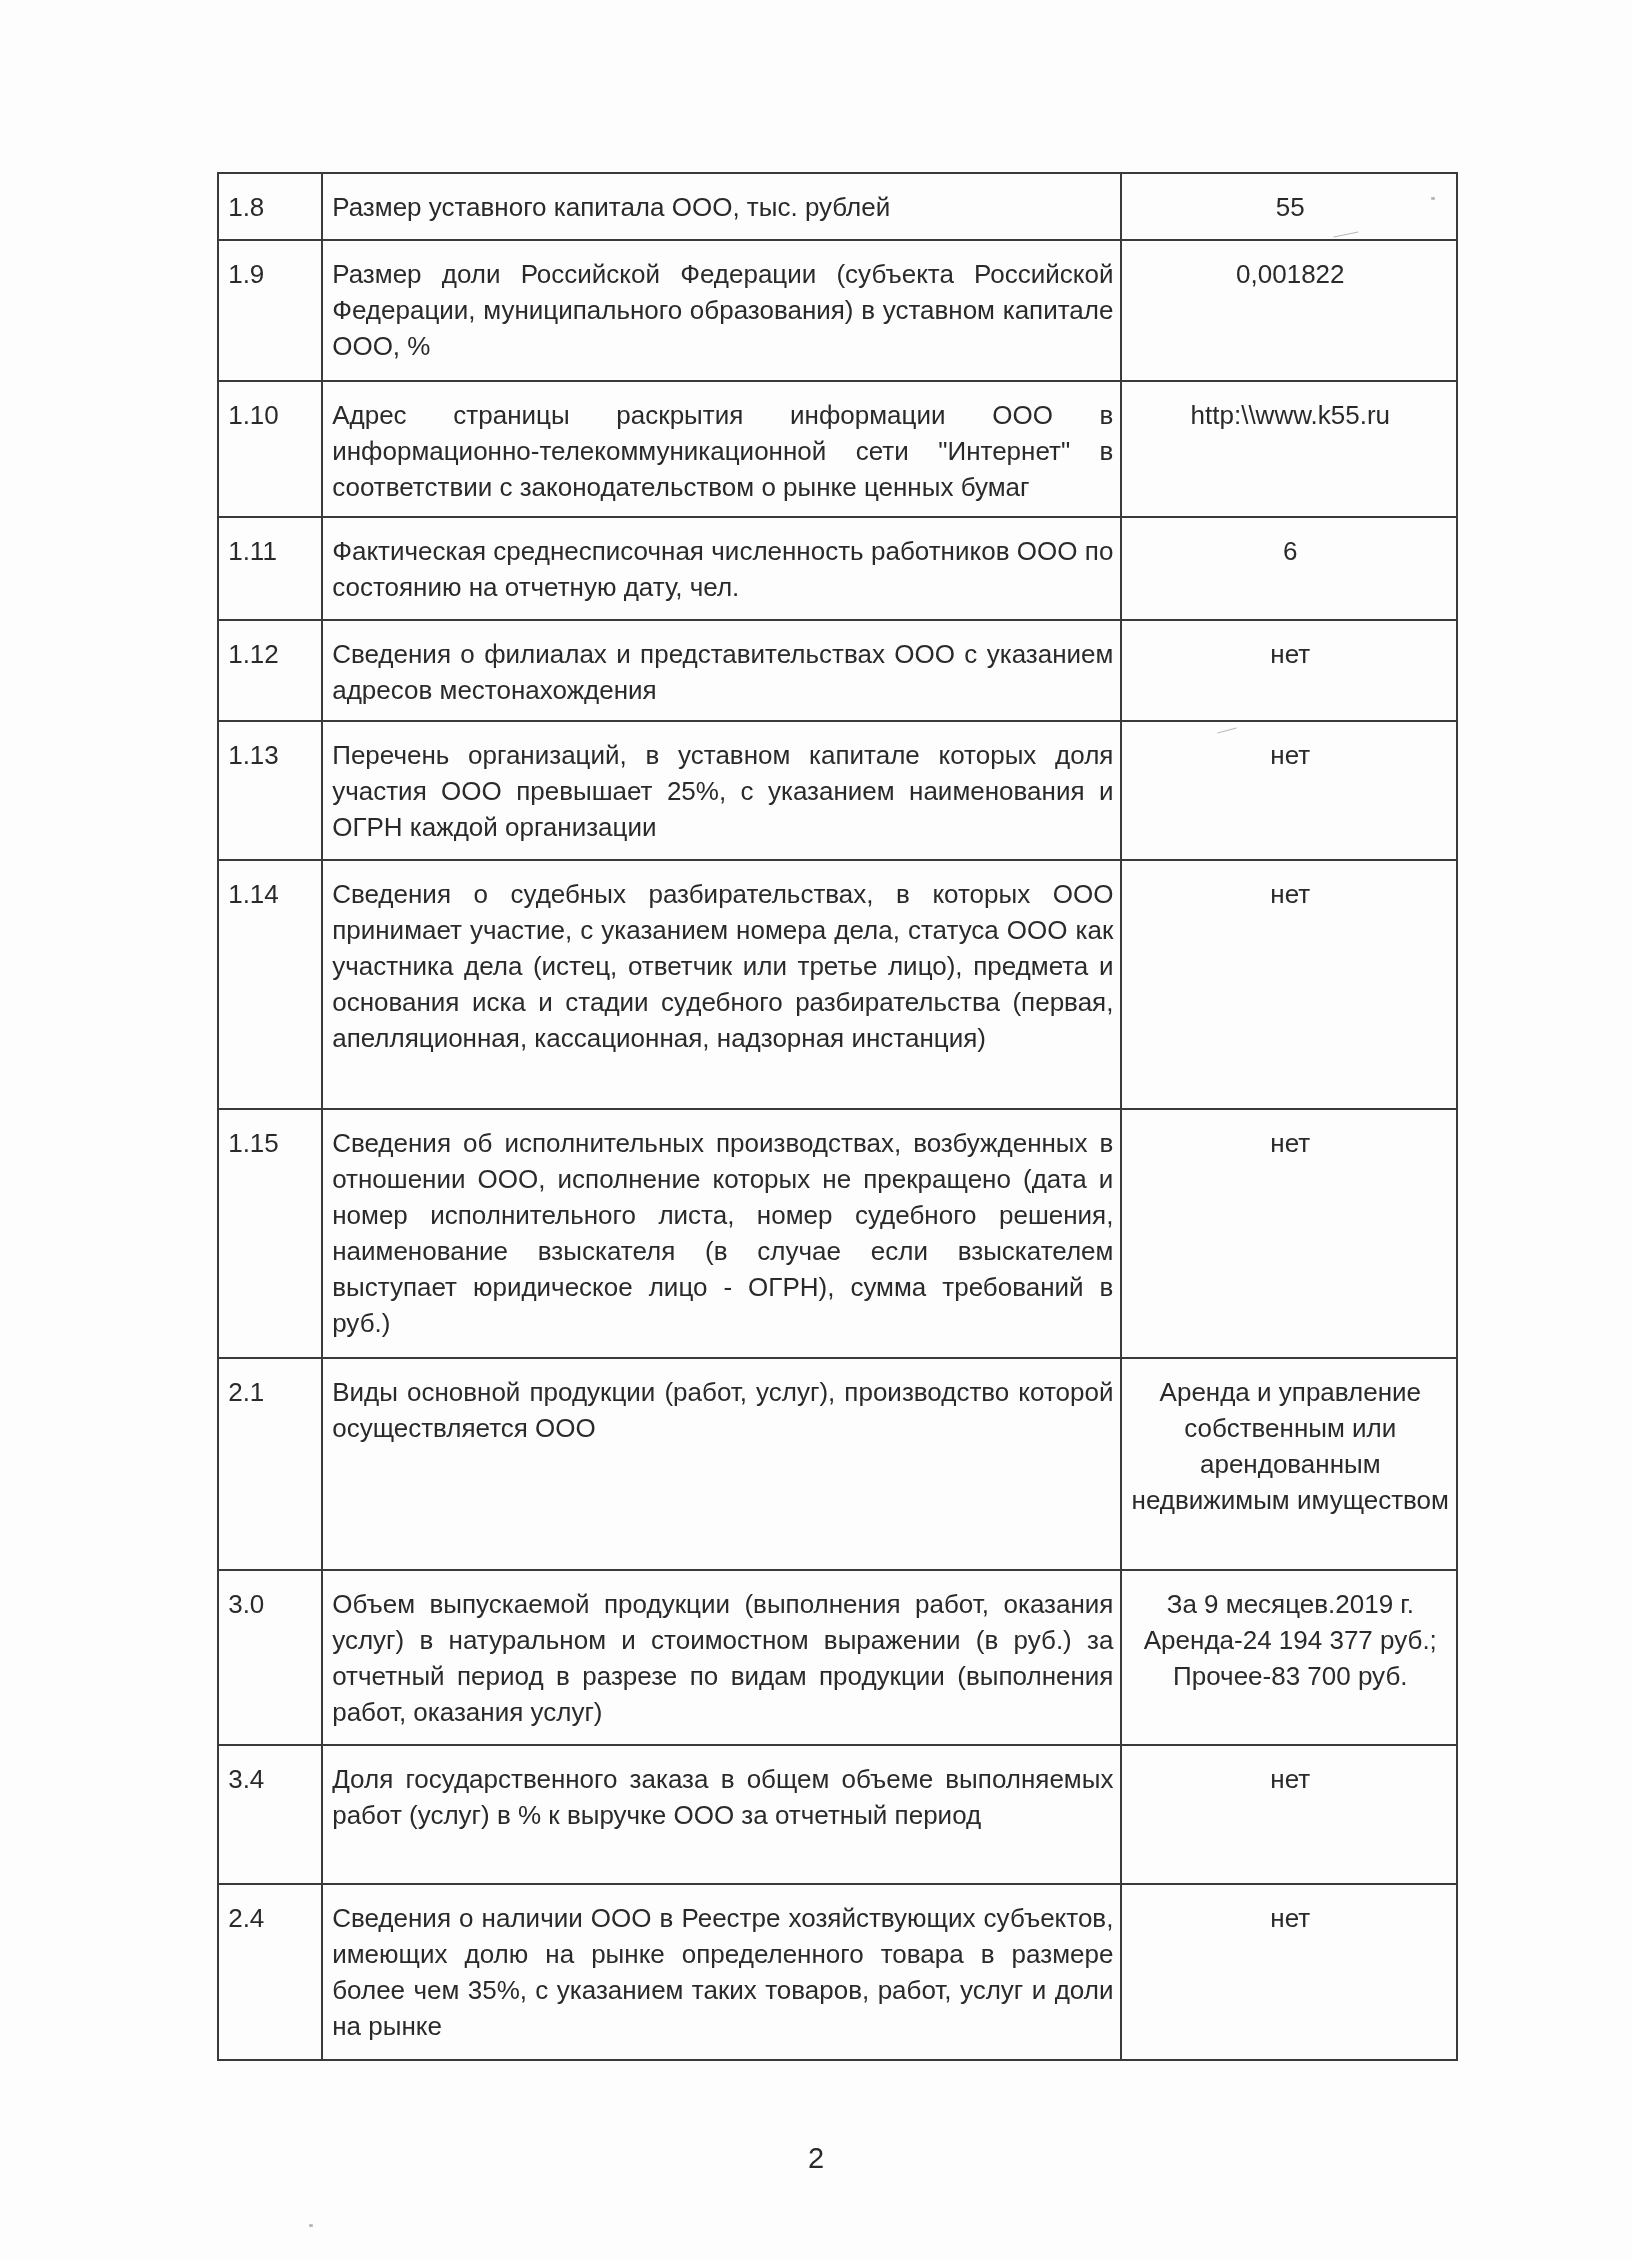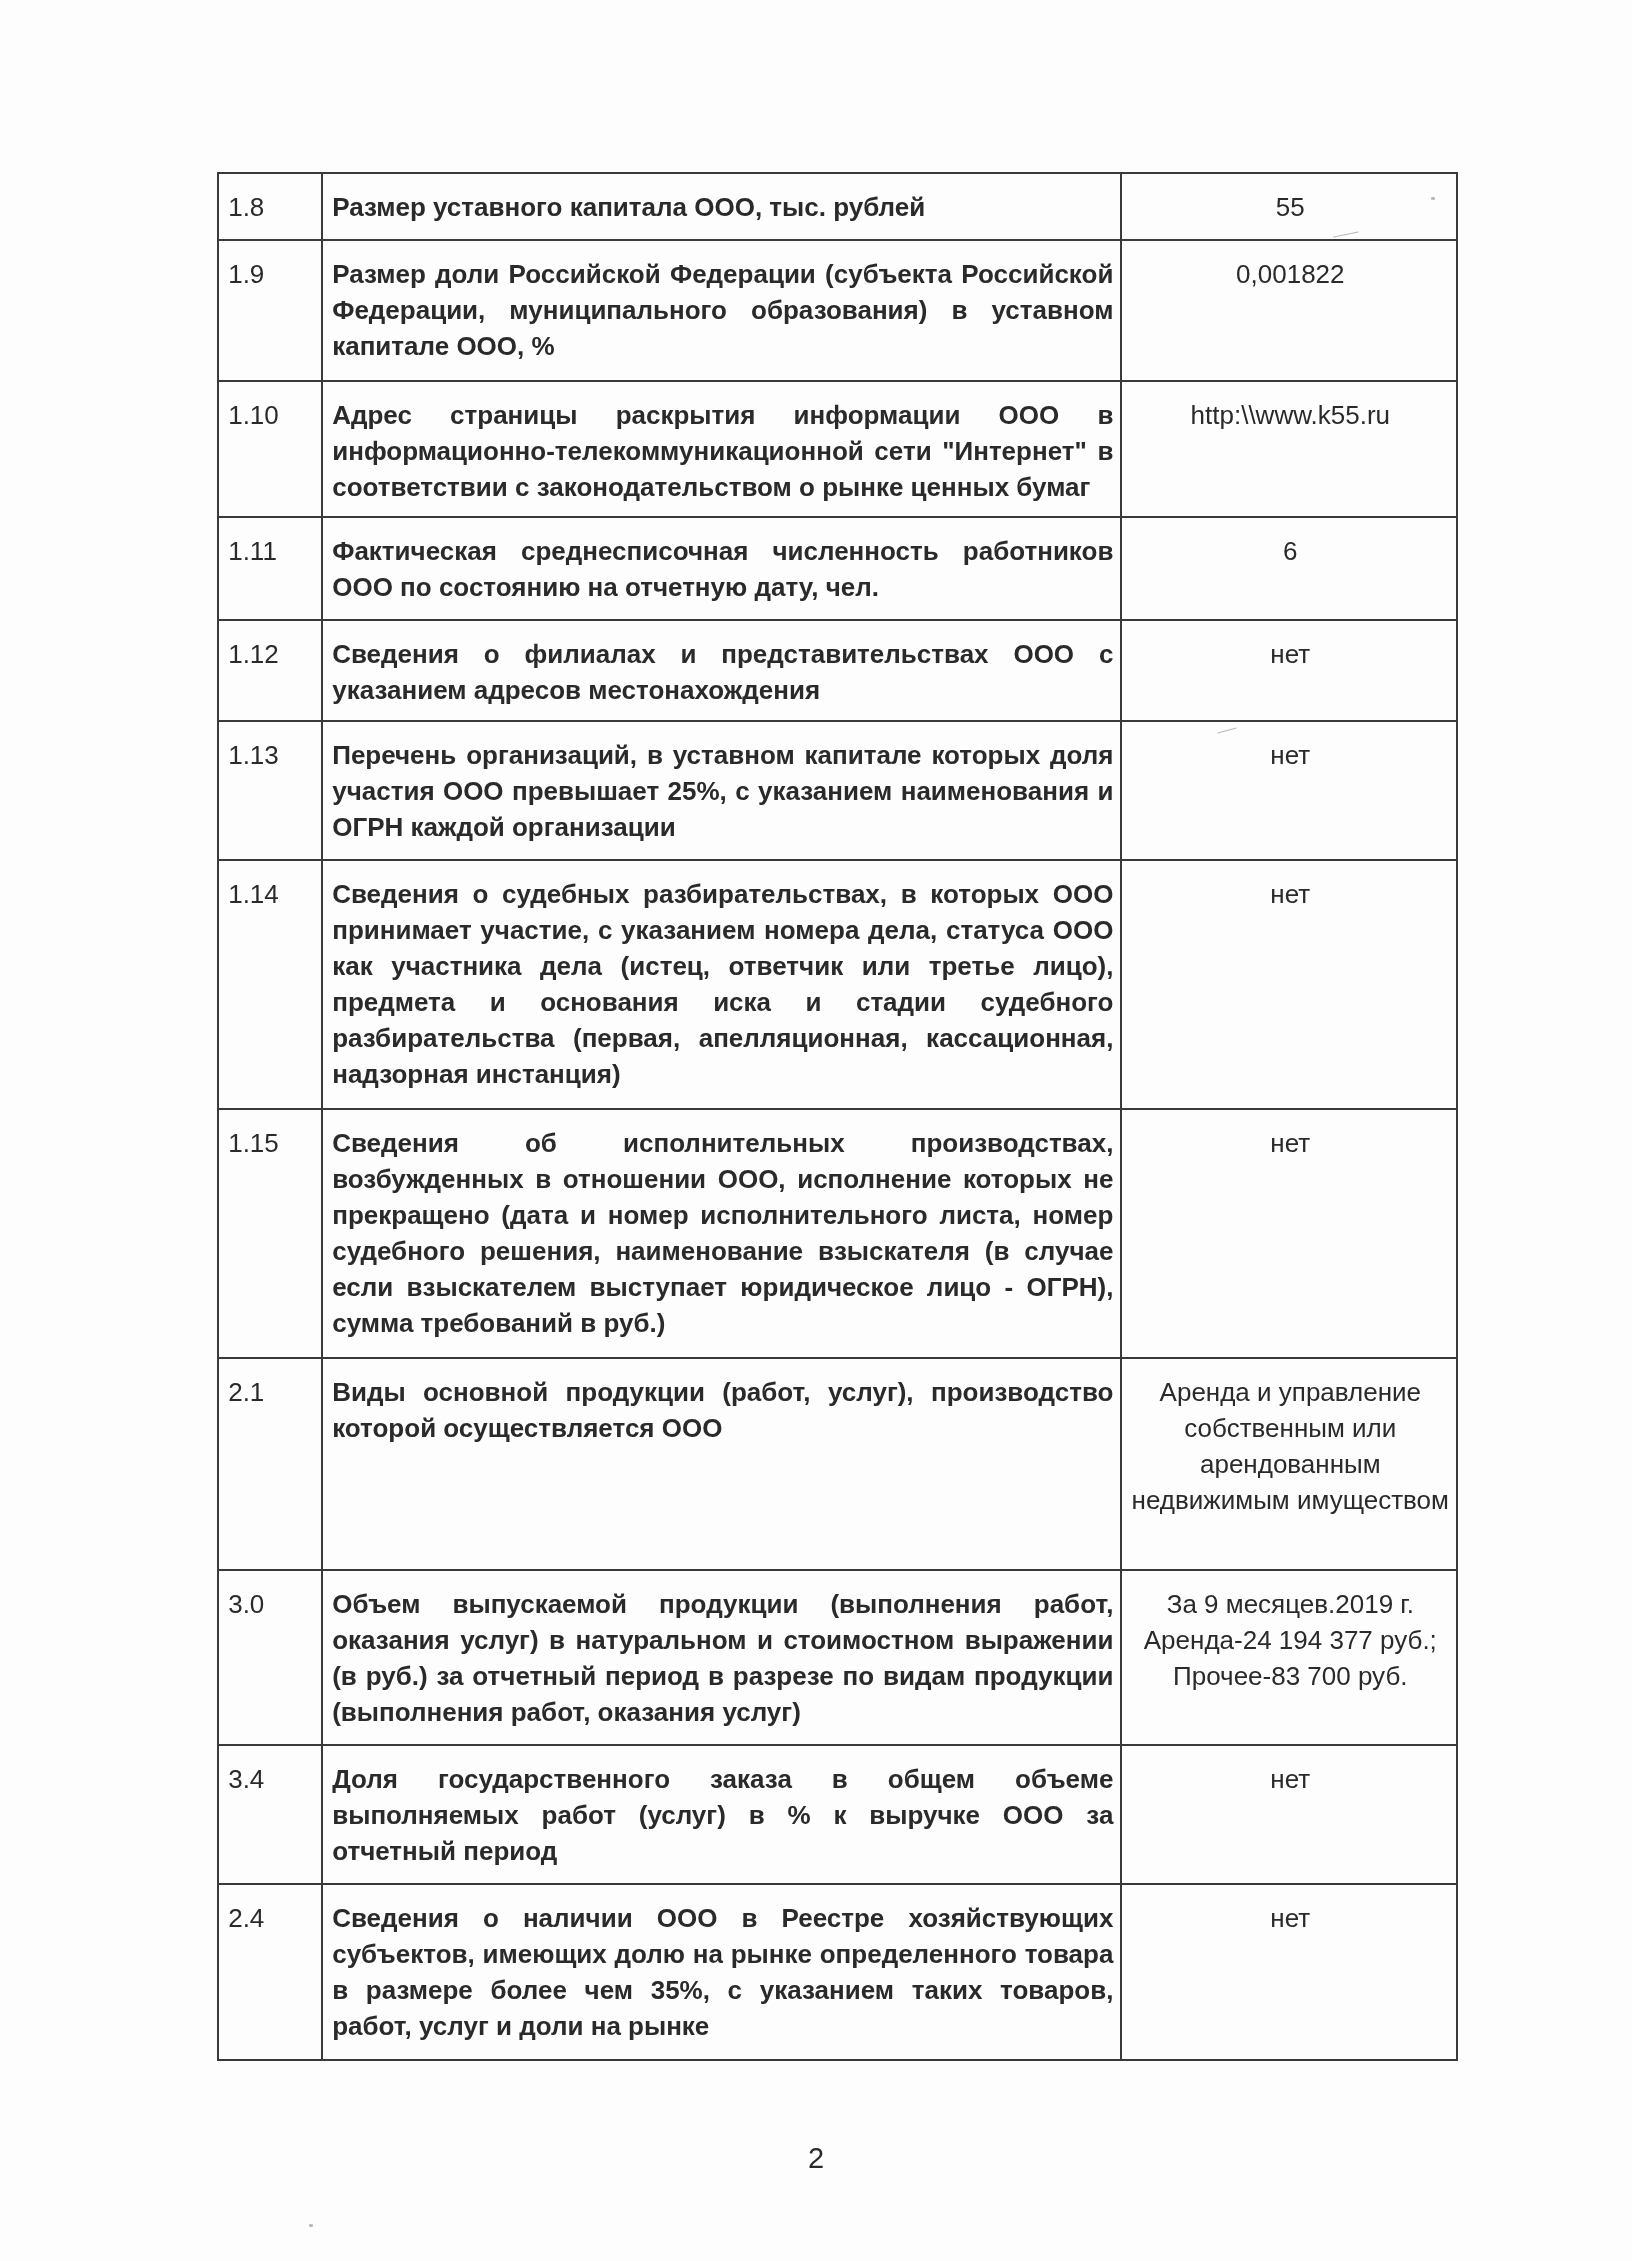--- a/index.html
+++ b/index.html
@@ -9,21 +9,21 @@
   table.form {
     position: absolute; left: 217px; top: 160px; width: 1239px;
     border-collapse: collapse; table-layout: fixed; margin-top: 12px;
   }
   table.form td {
     border: 2px solid #3a3a3a; vertical-align: top;
     font-size: 26px; line-height: 36px; padding: 14.5px 6.6px 6.6px 9.2px;
     box-sizing: border-box;
   }
   td.num { width: 104px; }
-  td.desc { width: 799px; text-align: justify; font-weight: bold; }
+  td.desc { width: 799px; text-align: justify; }
   td.val { width: 336px; padding-left: 8px; text-align: center; }
   td.section { font-size: 26px; padding-top: 12px; }
   .page-num { position: absolute; left: 0; width: 1632px; top: 2142px; text-align: center;
               font-size: 29px; color: #2a2a2a; font-family: "Liberation Sans", sans-serif; }
   .speck { position: absolute; background: #b9b9b9; border-radius: 1.3px; }
 </style>
 </head>
 <body>
 
 <div class="page">

